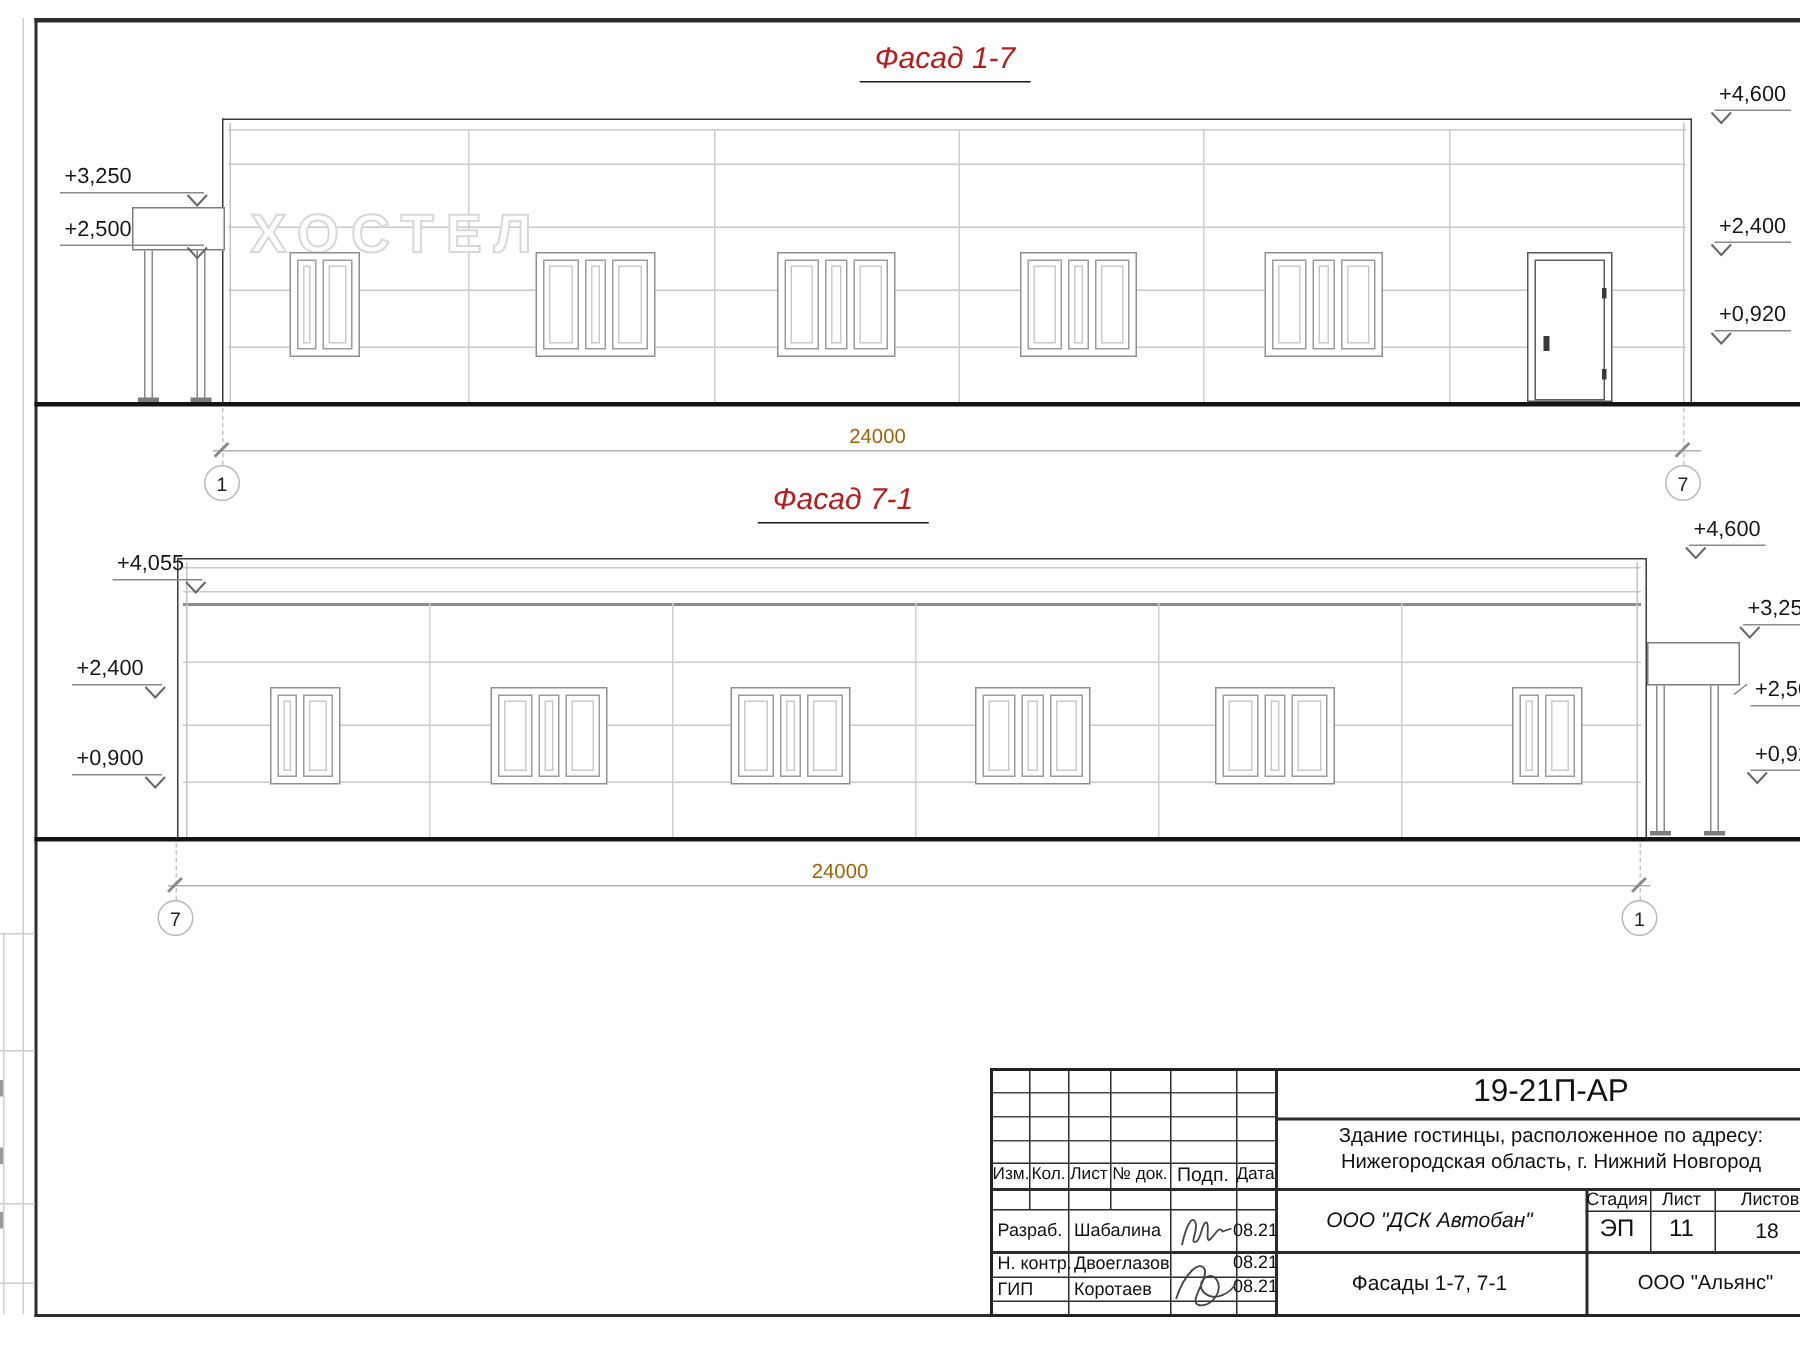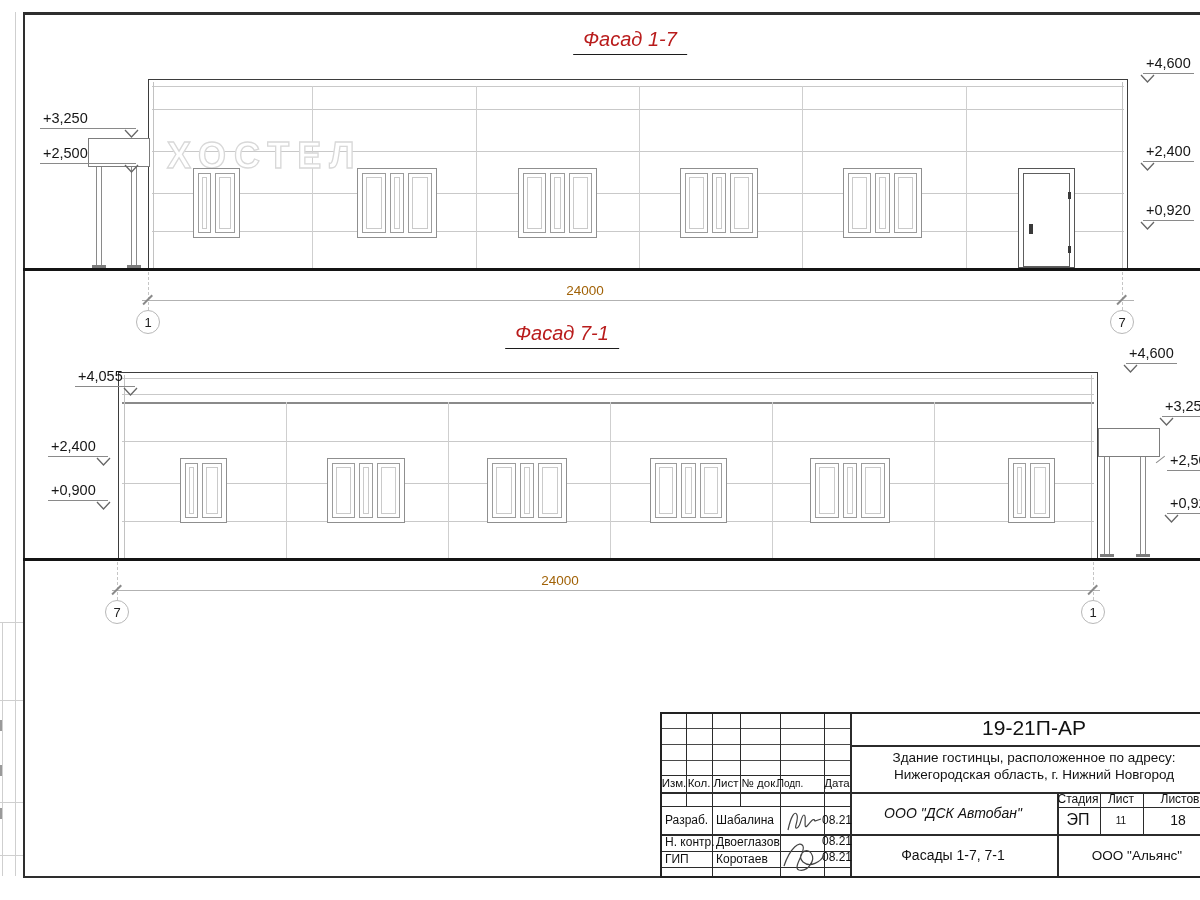--- a/index.html
+++ b/index.html
@@ -235,21 +235,21 @@
   <svg class="vm" width="15" height="9" viewBox="0 0 15 9">
       <path d="M1 1 L7.5 8 L14 1" fill="none" stroke="#666" stroke-width="1.3"></path>
     </svg>
 </div>
 <div class="elev eL pr12" style="left:48px;top:438px;">
   <span class="lbl">+2,400</span>
   <svg class="vm" width="15" height="9" viewBox="0 0 15 9">
       <path d="M1 1 L7.5 8 L14 1" fill="none" stroke="#666" stroke-width="1.3"></path>
     </svg>
 </div>
-<div class="elev eL pr12" style="left:48px;top:482px;">
+<div class="elev eL pr12" style="left:48px;top:498px;">
   <span class="lbl">+0,900</span>
   <svg class="vm" width="15" height="9" viewBox="0 0 15 9">
       <path d="M1 1 L7.5 8 L14 1" fill="none" stroke="#666" stroke-width="1.3"></path>
     </svg>
 </div>
 <div class="elev eR" style="left:1126px;top:345px;">
   <span class="lbl">+4,600</span>
   <svg class="vm" width="15" height="9" viewBox="0 0 15 9">
       <path d="M1 1 L7.5 8 L14 1" fill="none" stroke="#666" stroke-width="1.3"></path>
     </svg>
@@ -307,21 +307,21 @@
   <div class="ln" style="left:118px;top:0;width:1px;height:162px;"></div>
   <div class="ln" style="left:162px;top:0;width:1px;height:162px;"></div>
   <div class="ln" style="left:395px;top:78px;width:2px;height:84px;"></div>
   <div class="ln" style="left:438px;top:78px;width:1px;height:42px;"></div>
   <div class="ln" style="left:481px;top:78px;width:1px;height:42px;"></div>
 
   <div class="tt" style="left:12px;top:69px;font-size:11.5px;">Изм.</div>
   <div class="tt" style="left:37px;top:69px;font-size:11.5px;">Кол.</div>
   <div class="tt" style="left:64px;top:69px;font-size:11.5px;">Лист</div>
   <div class="tt" style="left:98px;top:69px;font-size:11.5px;">№ док.</div>
-  <div class="tt" style="left:128px;top:69px;font-size:10px;">Подп.</div>
+  <div class="tt" style="left:140px;top:69px;font-size:13px;">Подп.</div>
   <div class="tt" style="left:175px;top:69px;font-size:11.5px;">Дата</div>
 
   <div class="tl" style="left:3px;top:106px;">Разраб.</div>
   <div class="tl" style="left:54px;top:106px;">Шабалина</div>
   <div class="tt" style="left:175px;top:106px;">08.21</div>
   <div class="tl" style="left:3px;top:128px;">Н. контр.</div>
   <div class="tl" style="left:54px;top:128px;">Двоеглазов</div>
   <div class="tt" style="left:175px;top:127px;">08.21</div>
   <div class="tl" style="left:3px;top:145px;">ГИП</div>
   <div class="tl" style="left:54px;top:145px;">Коротаев</div>
@@ -335,17 +335,17 @@
   </svg>
 
   <div class="tt" style="left:372px;top:14px;font-size:21px;">19-21П-АР</div>
   <div class="tt" style="left:372px;top:43px;font-size:13.5px;">Здание гостинцы, расположенное по адресу:</div>
   <div class="tt" style="left:372px;top:60px;font-size:13.5px;">Нижегородская область, г. Нижний Новгород</div>
   <div class="tt" style="left:291px;top:99px;font-size:14px;font-style:italic;">ООО "ДСК Автобан"</div>
   <div class="tt" style="left:416px;top:85px;">Стадия</div>
   <div class="tt" style="left:459px;top:85px;">Лист</div>
   <div class="tt" style="left:518px;top:85px;">Листов</div>
   <div class="tt" style="left:416px;top:106px;font-size:16px;">ЭП</div>
-  <div class="tt" style="left:459px;top:106px;font-size:10px;">11</div>
+  <div class="tt" style="left:459px;top:106px;font-size:16px;">11</div>
   <div class="tt" style="left:516px;top:106px;font-size:14px;">18</div>
   <div class="tt" style="left:291px;top:141px;font-size:14px;">Фасады 1-7, 7-1</div>
   <div class="tt" style="left:475px;top:141px;font-size:13.5px;">ООО "Альянс"</div>
 </div>
 
 </body></html>

